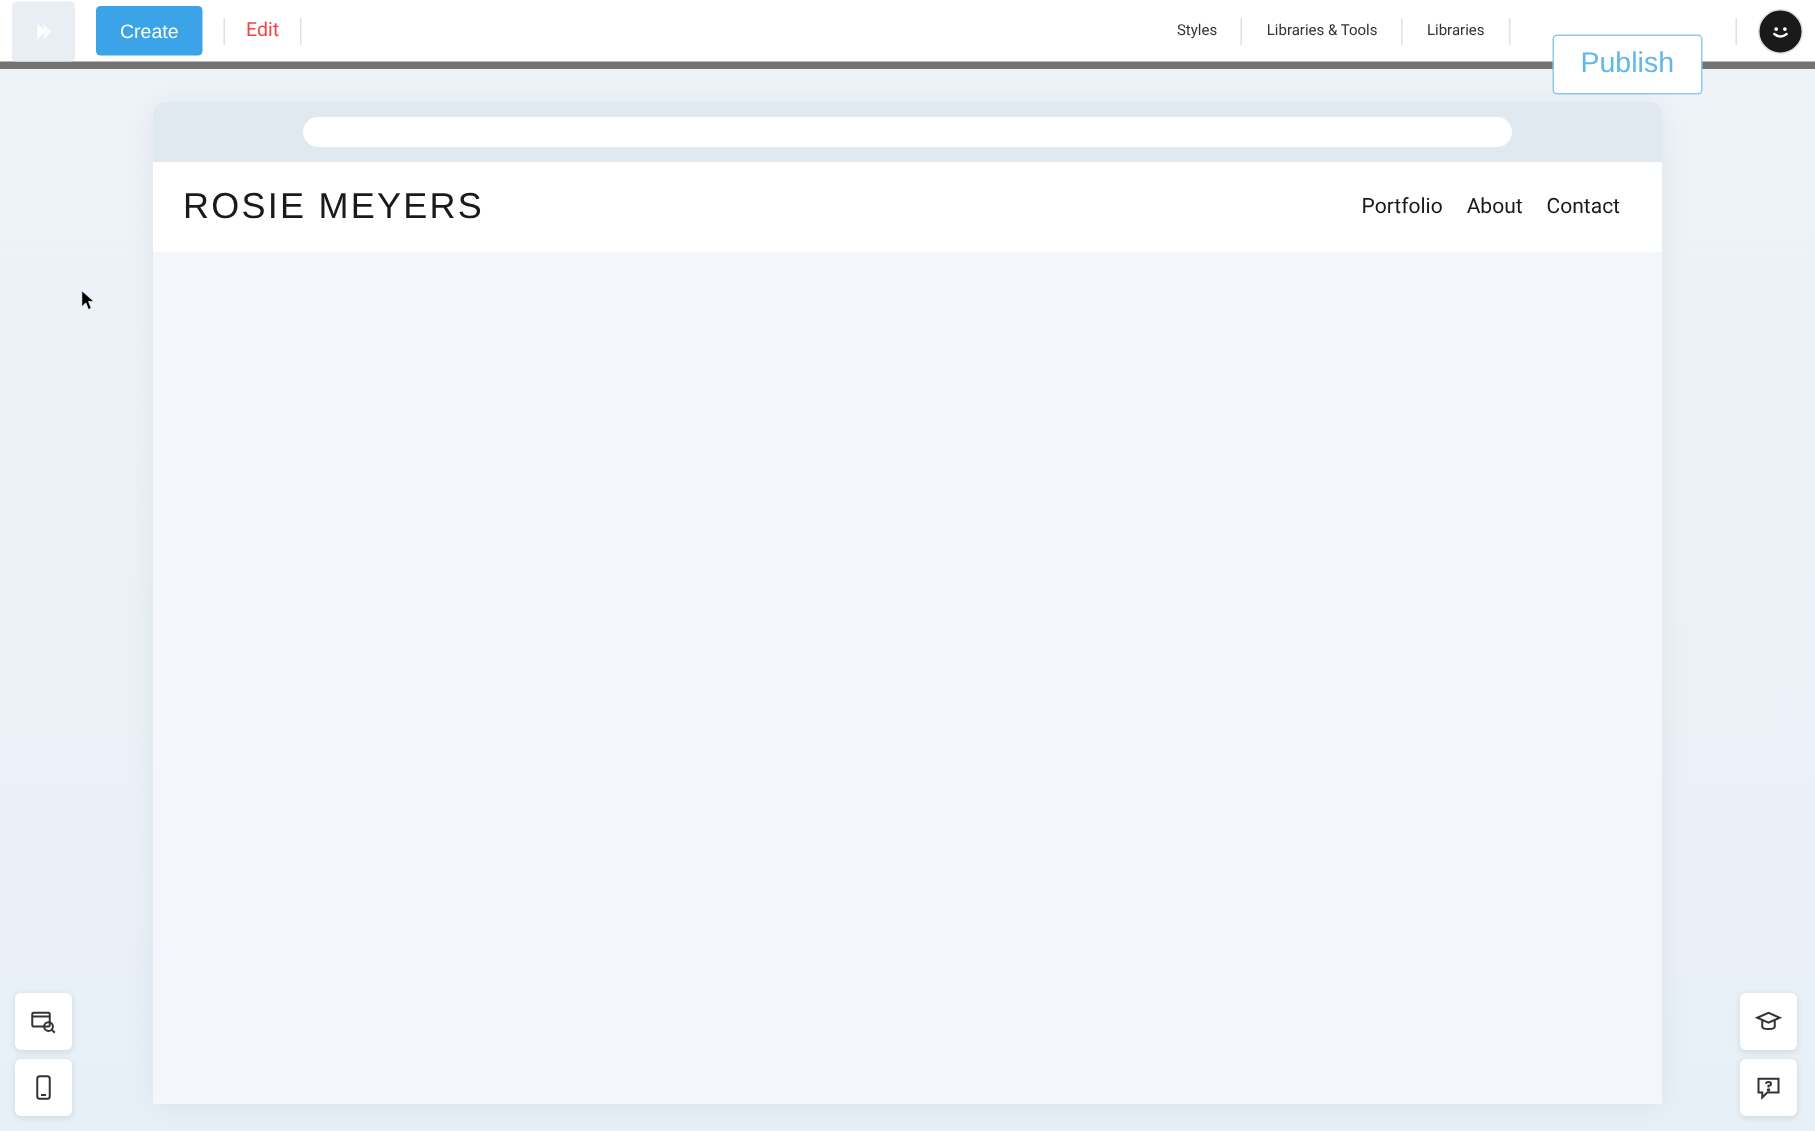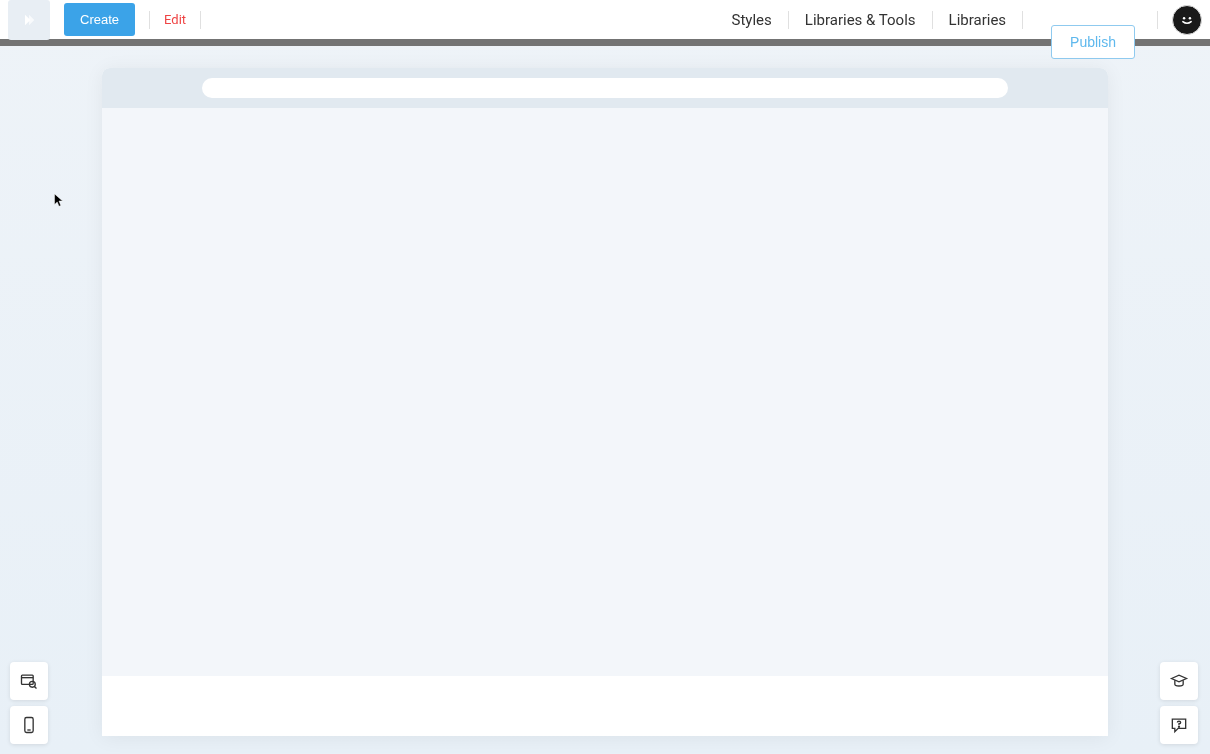--- a/index.html
+++ b/index.html
@@ -18,21 +18,21 @@
     }
     
     
     .top-toolbar {
       height: 46px;
       background: #ffffff;
       display: flex;
       align-items: center;
       justify-content: space-between;
       padding: 0 8px;
-      border-bottom: 7px solid #737373;
+      border-bottom: 5px solid #737373;
     }
     
     .toolbar-left {
       display: flex;
       align-items: center;
       gap: 0;
     }
     
     .logo-box {
       width: 42px;
@@ -75,32 +75,32 @@
     }
     
     .toolbar-right {
       display: flex;
       align-items: center;
       gap: 0;
     }
     
     .toolbar-link {
       color: #333;
-      font-size: 15px;
+      font-size: 10px;
       cursor: pointer;
       padding: 0 2px;
     }
     
     .publish-btn {
       background: #ffffff;
       color: #5eb8ed;
       border: 1px solid #8fcaef;
       padding: 8px 18px;
       border-radius: 3px;
-      font-size: 14px;
+      font-size: 19px;
       font-weight: 500;
       cursor: pointer;
       margin-left: 14px;
       margin-right: 8px;
       margin-top: 44px;
     }
     
     .avatar {
       width: 26px;
       height: 26px;
@@ -251,20 +251,28 @@
         <path d="M7 14 Q12 18 17 14" stroke="#ffffff" stroke-width="1.8" fill="none" stroke-linecap="round"></path>
       </svg>
     </div>
   </div>
 </div>
 
 <div class="canvas-wrapper">
   <div class="browser-chrome">
     <div class="url-bar"></div>
   </div>
+  <div class="site-header">
+    <div class="site-title">ROSIE MEYERS</div>
+    <div class="site-nav">
+      <span class="nav-link">Portfolio</span>
+      <span class="nav-link">About</span>
+      <span class="nav-link">Contact</span>
+    </div>
+  </div>
   <div class="site-body"></div>
 </div>
 
 <div class="float-btn float-search">
   <svg viewBox="0 0 24 24" fill="none" stroke="#333" stroke-width="1.6">
     <rect x="3" y="5" width="14" height="11" rx="1"></rect>
     <line x1="3" y1="8" x2="17" y2="8"></line>
     <circle cx="16" cy="16" r="3.5"></circle>
     <line x1="18.5" y1="18.5" x2="21" y2="21"></line>
   </svg>

